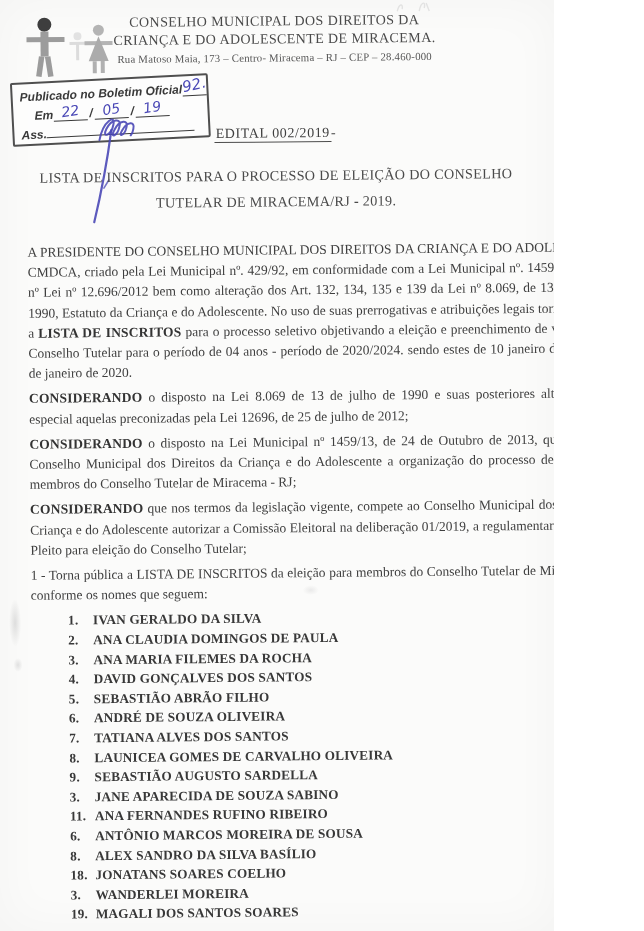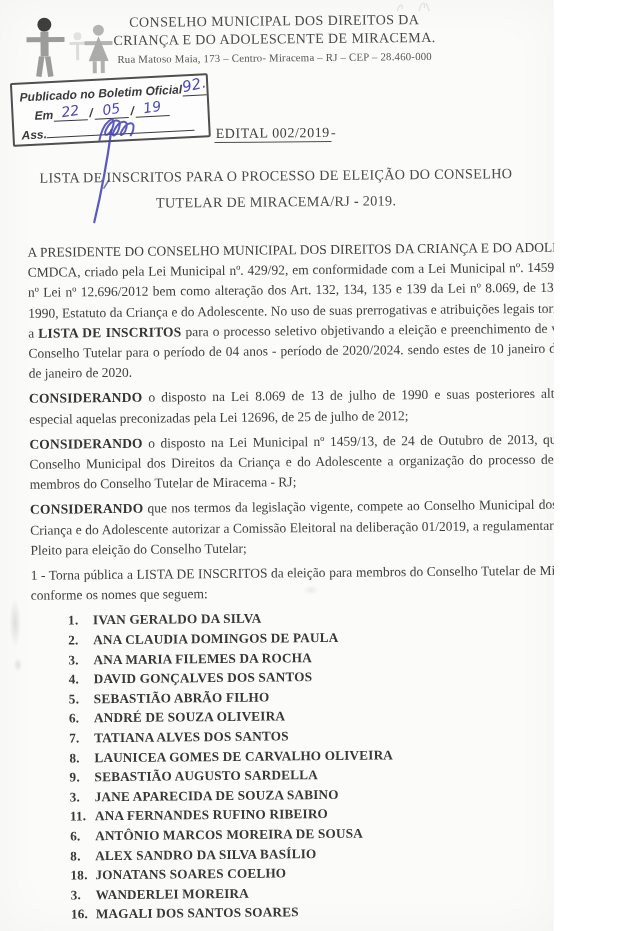--- a/index.html
+++ b/index.html
@@ -161,21 +161,21 @@
         <li><span class="num">6.</span><span>ANDRÉ DE SOUZA OLIVEIRA</span></li>
         <li><span class="num">7.</span><span>TATIANA ALVES DOS SANTOS</span></li>
         <li><span class="num">8.</span><span>LAUNICEA GOMES DE CARVALHO OLIVEIRA</span></li>
         <li><span class="num">9.</span><span>SEBASTIÃO AUGUSTO SARDELLA</span></li>
         <li><span class="num">3.</span><span>JANE APARECIDA DE SOUZA SABINO</span></li>
         <li><span class="num">11.</span><span>ANA FERNANDES RUFINO RIBEIRO</span></li>
         <li><span class="num">6.</span><span>ANTÔNIO MARCOS MOREIRA DE SOUSA</span></li>
         <li><span class="num">8.</span><span>ALEX SANDRO DA SILVA BASÍLIO</span></li>
         <li><span class="num">18.</span><span>JONATANS SOARES COELHO</span></li>
         <li><span class="num">3.</span><span>WANDERLEI MOREIRA</span></li>
-        <li><span class="num">16.</span><span>MAGALI DOS SANTOS SOARES</span></li>
+        <li><span class="num">19.</span><span>MAGALI DOS SANTOS SOARES</span></li>
       </ol>
     </div>
 
     <div class="smudge a"></div>
     <div class="smudge b"></div>
     <div class="smudge c"></div>
   </div>
 </div>
 
 </body></html>

